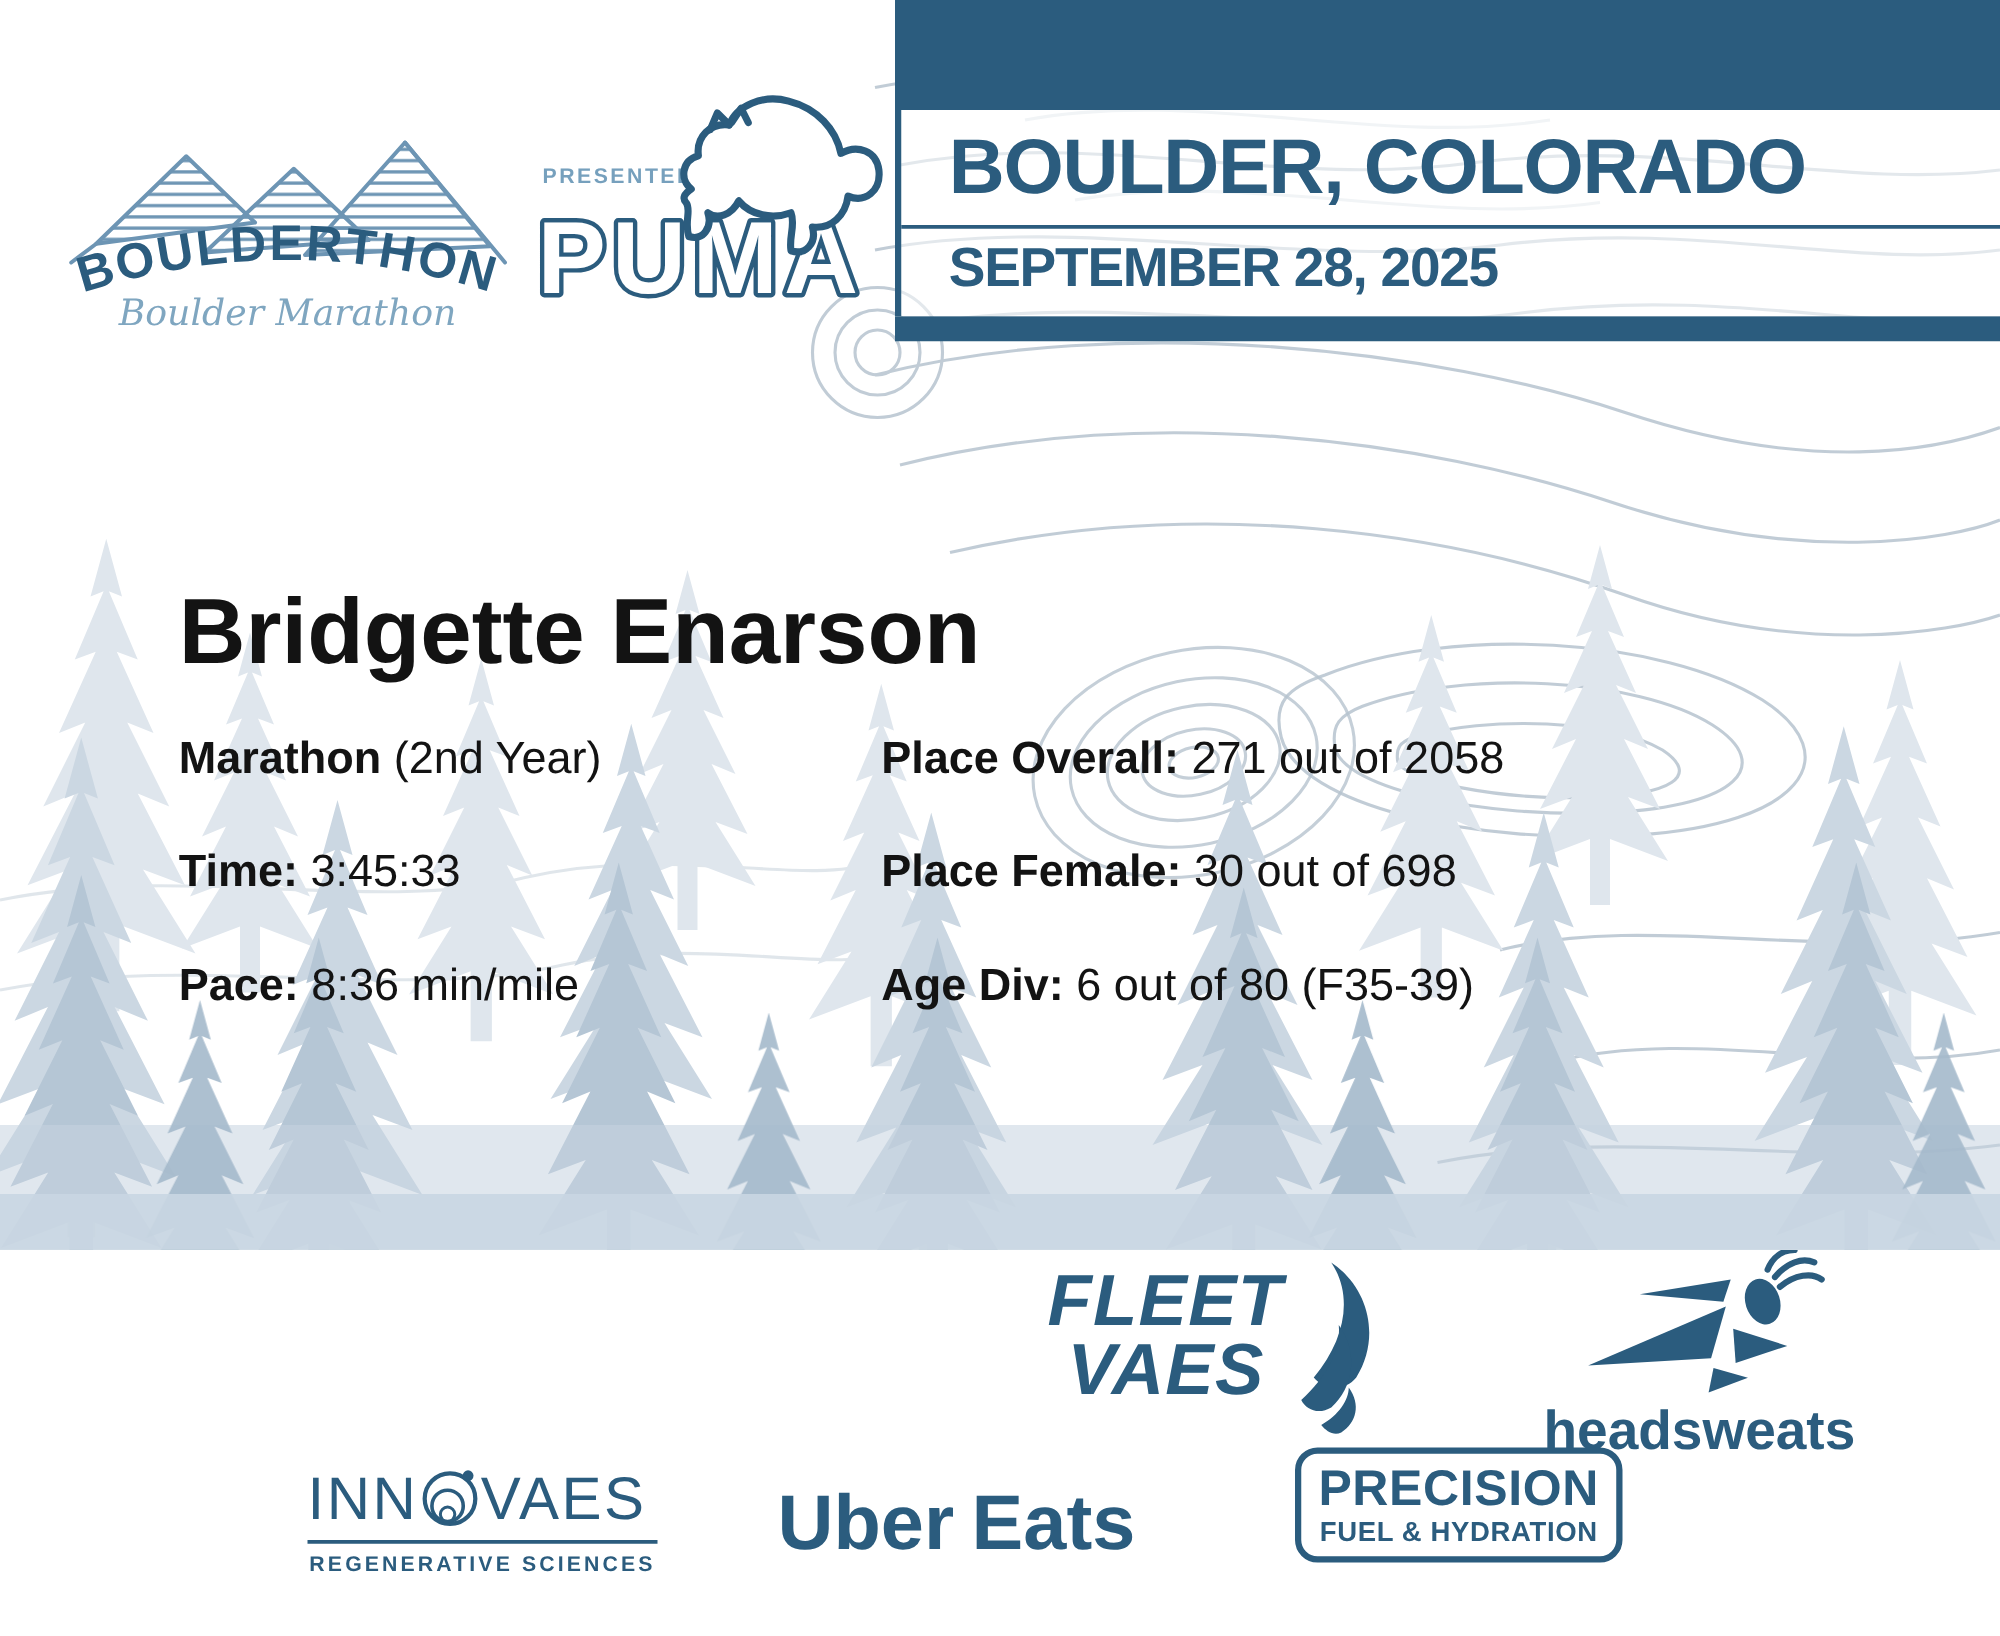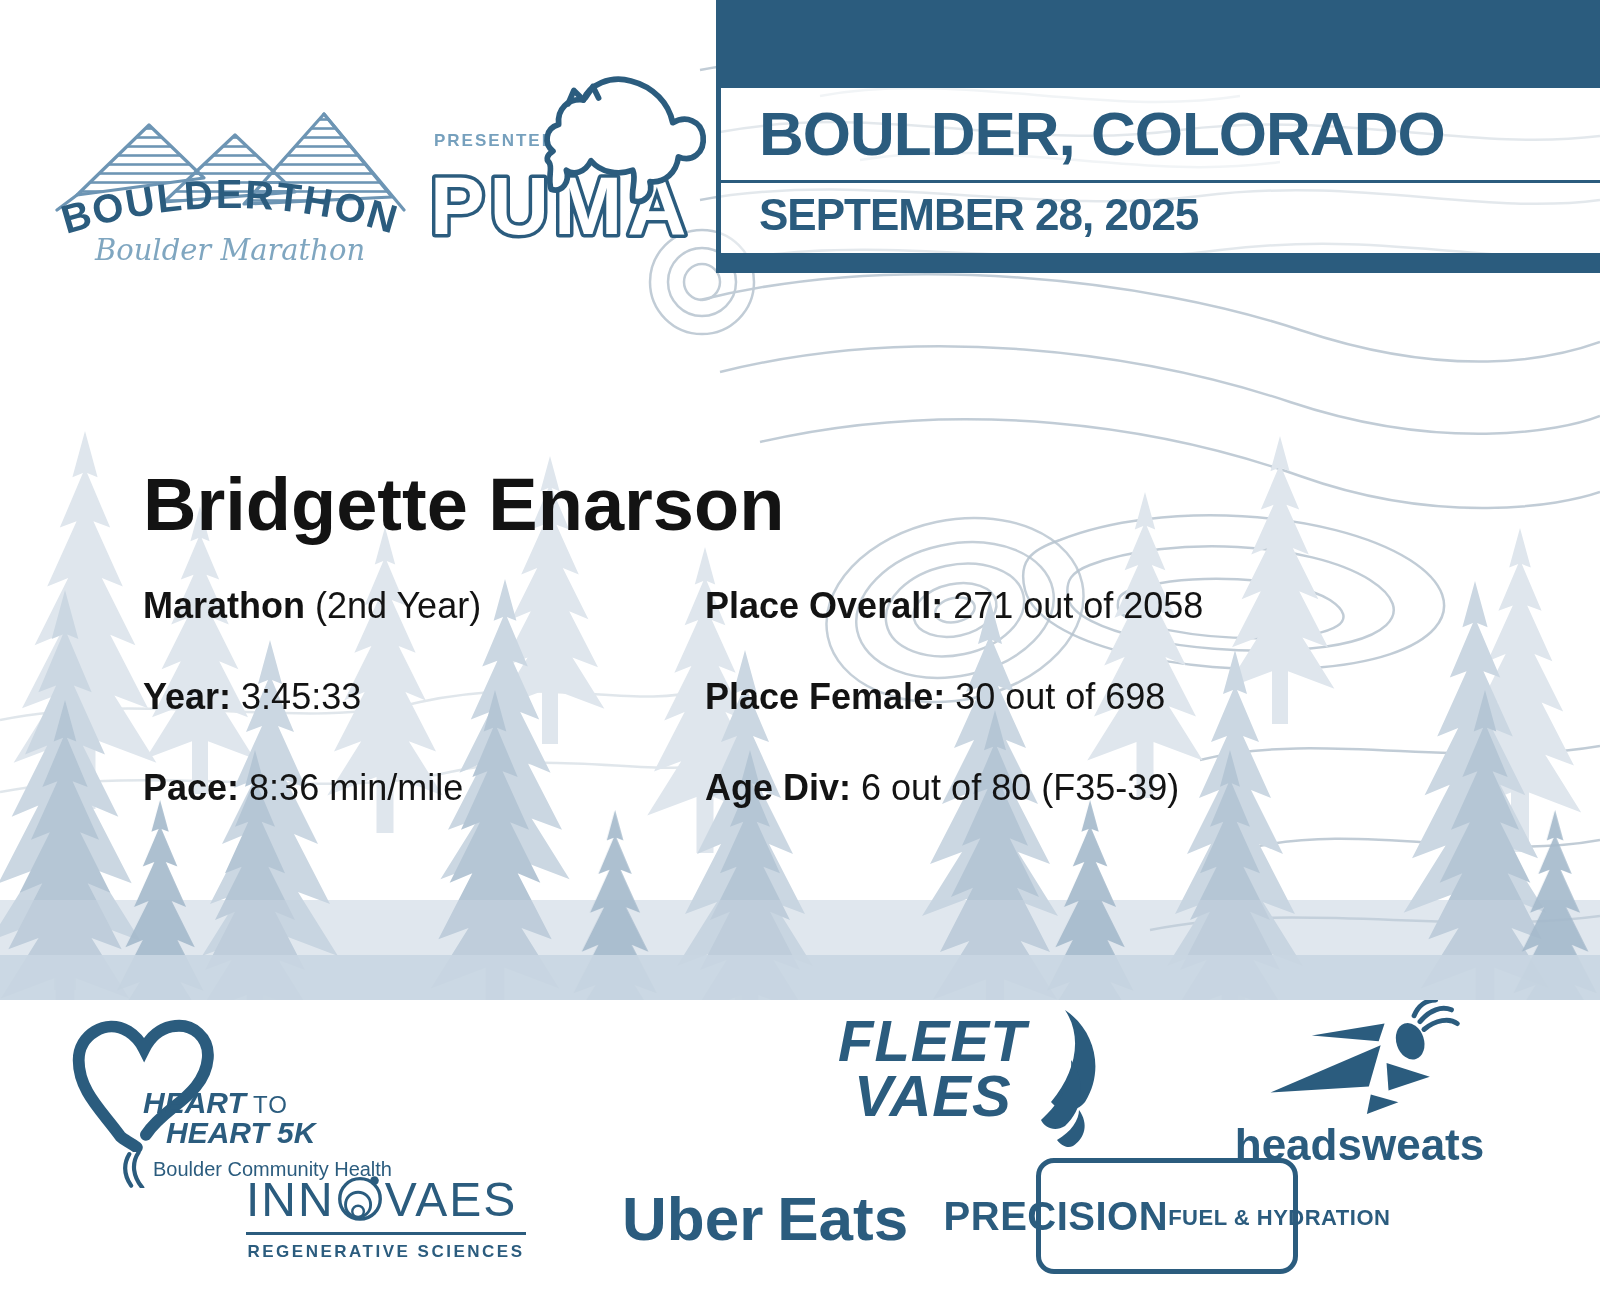--- a/index.html
+++ b/index.html
@@ -73,21 +73,21 @@
 
   #sp-innovaes{left:246px;top:1170px;width:280px;text-align:center}
   .inv-name{display:flex;align-items:flex-end;justify-content:flex-start;font-size:48px;font-weight:400;letter-spacing:2px;line-height:1;white-space:nowrap}
   .inv-rule{height:3px;background:var(--brand-dark);margin-top:8px}
   .inv-tag{font-size:17px;font-weight:700;letter-spacing:2.5px;margin-top:7px;white-space:nowrap}
 
   #sp-uber{left:622px;top:1183px;font-size:62px;white-space:nowrap}
   .ue-uber{font-weight:700}
   .ue-eats{font-weight:700;margin-left:14px}
 
-  #sp-precision{left:1036px;top:1158px;width:262px;height:116px;border:5px solid var(--brand-dark);border-radius:18px;display:flex;flex-direction:row;align-items:center;justify-content:center;line-height:1}
+  #sp-precision{left:1036px;top:1158px;width:262px;height:92px;border:5px solid var(--brand-dark);border-radius:18px;display:flex;flex-direction:column;align-items:center;justify-content:center;line-height:1}
   .pre-l1{font-size:40px;font-weight:700;letter-spacing:.5px;white-space:nowrap}
   .pre-l2{font-size:22px;font-weight:700;letter-spacing:.5px;margin-top:4px;white-space:nowrap}
 </style>
 </head>
 <body>
 
 <div id="card">
 
   <svg id="topo-layer" width="1600" height="1000" viewBox="0 0 1600 1000" aria-hidden="true">
     <g class="topo" opacity=".85">
@@ -201,40 +201,27 @@
     <text x="12" y="168" font-family="Liberation Sans, sans-serif" font-weight="700" font-size="82" letter-spacing="5" fill="#ffffff" stroke="var(--brand-dark)" stroke-width="7" paint-order="stroke" stroke-linejoin="round">PUMA</text>
     <g transform="translate(116,-6) scale(0.95)" fill="#ffffff" stroke="var(--brand-dark)" stroke-width="6" stroke-linejoin="round">
       <path d="M20,96 C10,88 12,72 26,68 C24,52 36,40 52,42 C58,26 80,16 102,22 C126,28 142,46 146,66 C160,58 176,64 178,80 C180,98 166,108 152,102 C150,118 138,130 122,128 C126,142 116,152 104,148 C102,136 108,126 104,116 C88,122 70,118 60,106 C54,118 42,122 34,116 C38,128 30,140 18,136 C14,124 20,114 16,108 C12,104 14,100 20,96 Z"></path>
       <path d="M36,46 L42,32 L52,42 M54,40 L62,28 L68,40" fill="none" stroke-linecap="round"></path>
     </g>
   </svg>
 
   <div id="athlete-name" class="abs">Bridgette Enarson</div>
 
   <div class="stat col-l row-1"><b>Marathon</b><span> (2nd Year)</span></div>
-  <div class="stat col-l row-2"><b>Year:</b><span> 3:45:33</span></div>
+  <div class="stat col-l row-2"><b>Time:</b><span> 3:45:33</span></div>
   <div class="stat col-l row-3"><b>Pace:</b><span> 8:36 min/mile</span></div>
 
   <div class="stat col-r row-1"><b>Place Overall:</b><span> 271 out of 2058</span></div>
   <div class="stat col-r row-2"><b>Place Female:</b><span> 30 out of 698</span></div>
   <div class="stat col-r row-3"><b>Age Div:</b><span> 6 out of 80 (F35-39)</span></div>
 
-  <div id="sp-heart" class="sponsor">
-    <svg class="abs" style="left:0;top:0" width="175" height="150" viewBox="0 0 175 165">
-      <path d="M78,160 C70,154 64,152 60,148 C40,120 14,98 14,64 C14,36 44,18 68,32 C76,37 82,44 86,52 C92,40 102,30 116,27 C140,22 158,40 156,62 C154,86 136,102 118,116 C108,124 96,134 88,146" fill="none" stroke="var(--brand-dark)" stroke-width="13" stroke-linecap="round"></path>
-    </svg>
-    <div class="h2h-line1"><span>HEART</span><span class="to"> TO</span></div>
-    <div class="h2h-line2">HEART 5K</div>
-    <div class="h2h-org">
-      <svg width="26" height="38" viewBox="0 0 28 40">
-        <path d="M10,4 C4,14 4,26 12,38 M20,2 C12,14 14,28 24,40" fill="none" stroke="var(--brand-dark)" stroke-width="4.5" stroke-linecap="round"></path>
-      </svg>
-      <span>Boulder Community Health</span>
-    </div>
-  </div>
 
 
   <div id="sp-fleet" class="sponsor">
     <div class="ff-text">
       <div>FLEET</div>
       <div class="ff-l2">VAES</div>
     </div>
     <svg class="ff-wing" width="86" height="150" viewBox="0 0 86 150">
       <g fill="var(--brand-dark)">
         <path d="M30,100 C55,70 62,35 44,8 C74,28 84,68 64,100 C54,112 38,110 30,100 Z"></path>

